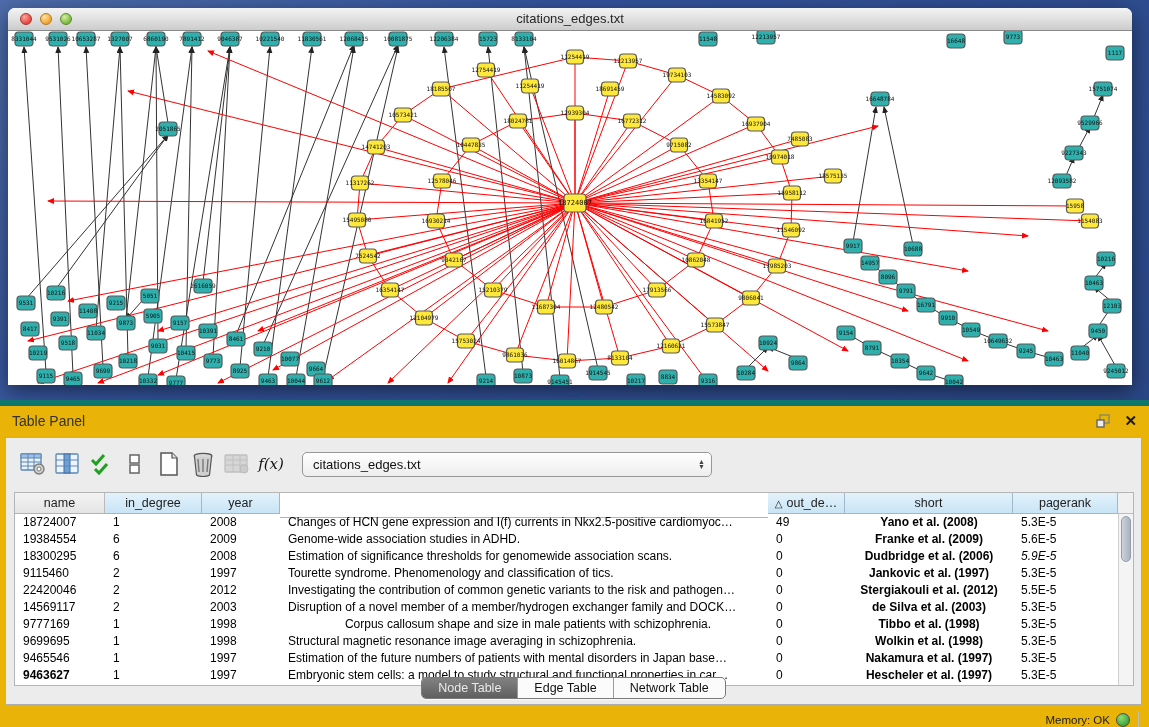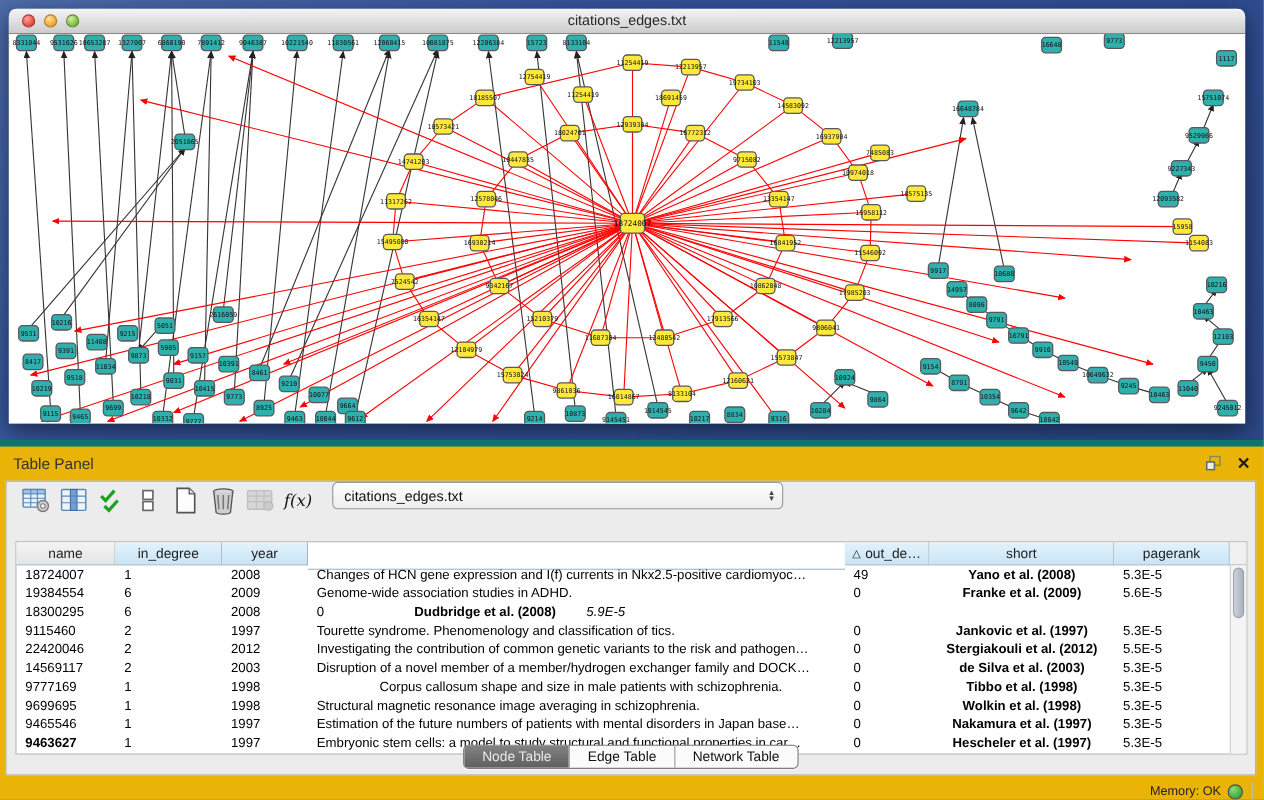--- a/index.html
+++ b/index.html
@@ -28,21 +28,21 @@
   
   .table-panel{position:absolute;left:0;top:400px;width:1149px;height:327px;
     background:#eab308;border-top:6px solid #0f766e;}
   .panel-header{height:30px;display:flex;align-items:center;padding:0 12px;}
   .panel-title{font-size:14px;color:#333;flex:1;}
   .panel-header .hicon{margin-left:12px;cursor:pointer;display:flex;align-items:center;}
   .close-x{font-size:15px;font-weight:bold;color:#1a1a1a;}
 
   .panel-body{position:absolute;left:5px;top:31px;width:1137px;height:268px;
     border:1px solid #adadad;background:#ececec;box-sizing:border-box;}
-  .toolbar{height:52px;display:flex;padding-left:10px;}
+  .toolbar{height:52px;display:flex;align-items:center;padding-left:10px;}
   .tool{width:34px;height:34px;display:flex;align-items:center;justify-content:center;cursor:pointer;}
   .fx{font-family:"DejaVu Serif",serif;font-style:italic;font-size:15px;color:#111;}
   .combobox{margin-left:14px;width:392px;height:23px;border:1px solid #979797;border-radius:5px;
     background:linear-gradient(#ffffff,#ededed);display:flex;align-items:center;
     font-size:13px;color:#111;padding:0 6px 0 10px;cursor:pointer;}
   .combobox .cb-label{flex:1;}
   .cb-arrows{display:flex;flex-direction:column;line-height:5px;font-size:7px;color:#444;}
 
   .table-area{position:absolute;left:8px;top:54px;width:1118px;height:192px;
     background:#fff;border:1px solid #b5b5b5;box-sizing:content-box;}
@@ -652,22 +652,23 @@
               <div class="td" style="width: 78px;">2009</div>
               <div class="td" style="width: 488px;">Genome-wide association studies in ADHD.</div>
               <div class="td" style="width: 77px;">0</div>
               <div class="td center" style="width: 168px;">Franke et al. (2009)</div>
               <div class="td" style="width: 105px;">5.6E-5</div>
             </div>
             <div class="trow">
               <div class="td" style="width: 90px;">18300295</div>
               <div class="td" style="width: 97px;">6</div>
               <div class="td" style="width: 78px;">2008</div>
-              <div class="td" style="width: 77px;">0</div>
-              <div class="td center" style="width: 168px;">Dudbridge et al. (2008)</div>
+              <div class="td" style="width: 488px;">Estimation of significance thresholds for genomewide association scans.</div>
+              <div class="td" style="width: 77px;">0</div>
+              <div class="td center" style="width: 168px;">Dudbridge et al. (2006)</div>
               <div class="td" style="width: 105px; font-style: italic;">5.9E-5</div>
             </div>
             <div class="trow">
               <div class="td" style="width: 90px;">9115460</div>
               <div class="td" style="width: 97px;">2</div>
               <div class="td" style="width: 78px;">1997</div>
               <div class="td" style="width: 488px;">Tourette syndrome. Phenomenology and classification of tics.</div>
               <div class="td" style="width: 77px;">0</div>
               <div class="td center" style="width: 168px;">Jankovic et al. (1997)</div>
               <div class="td" style="width: 105px;">5.3E-5</div>

